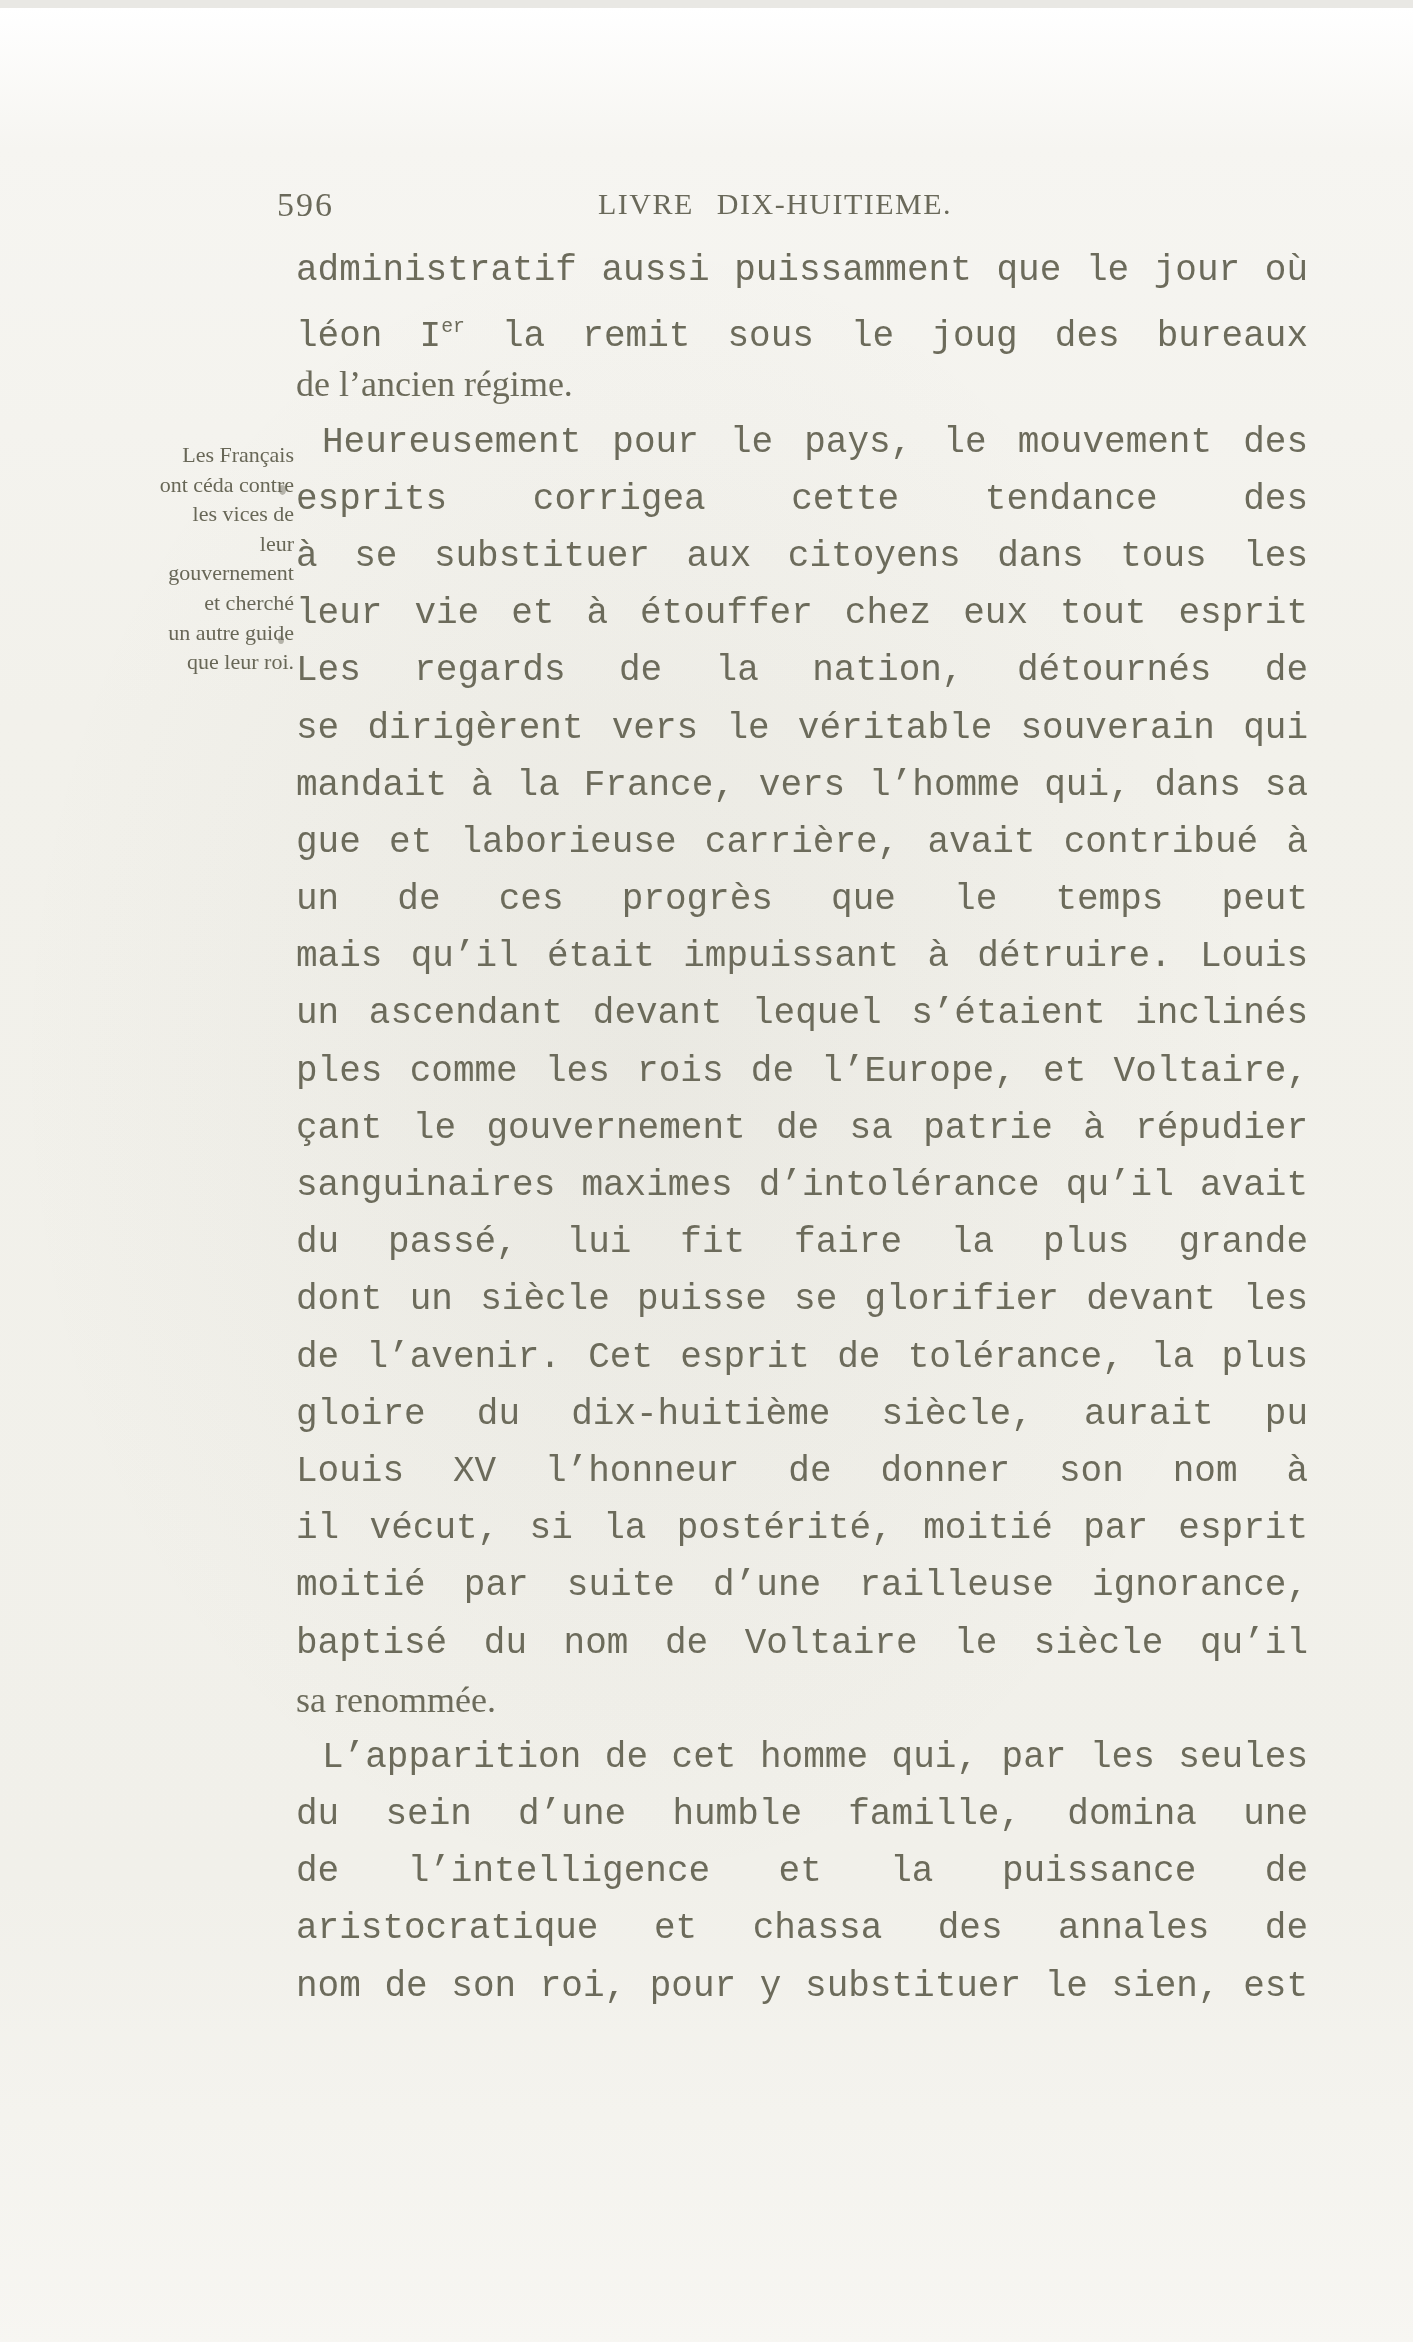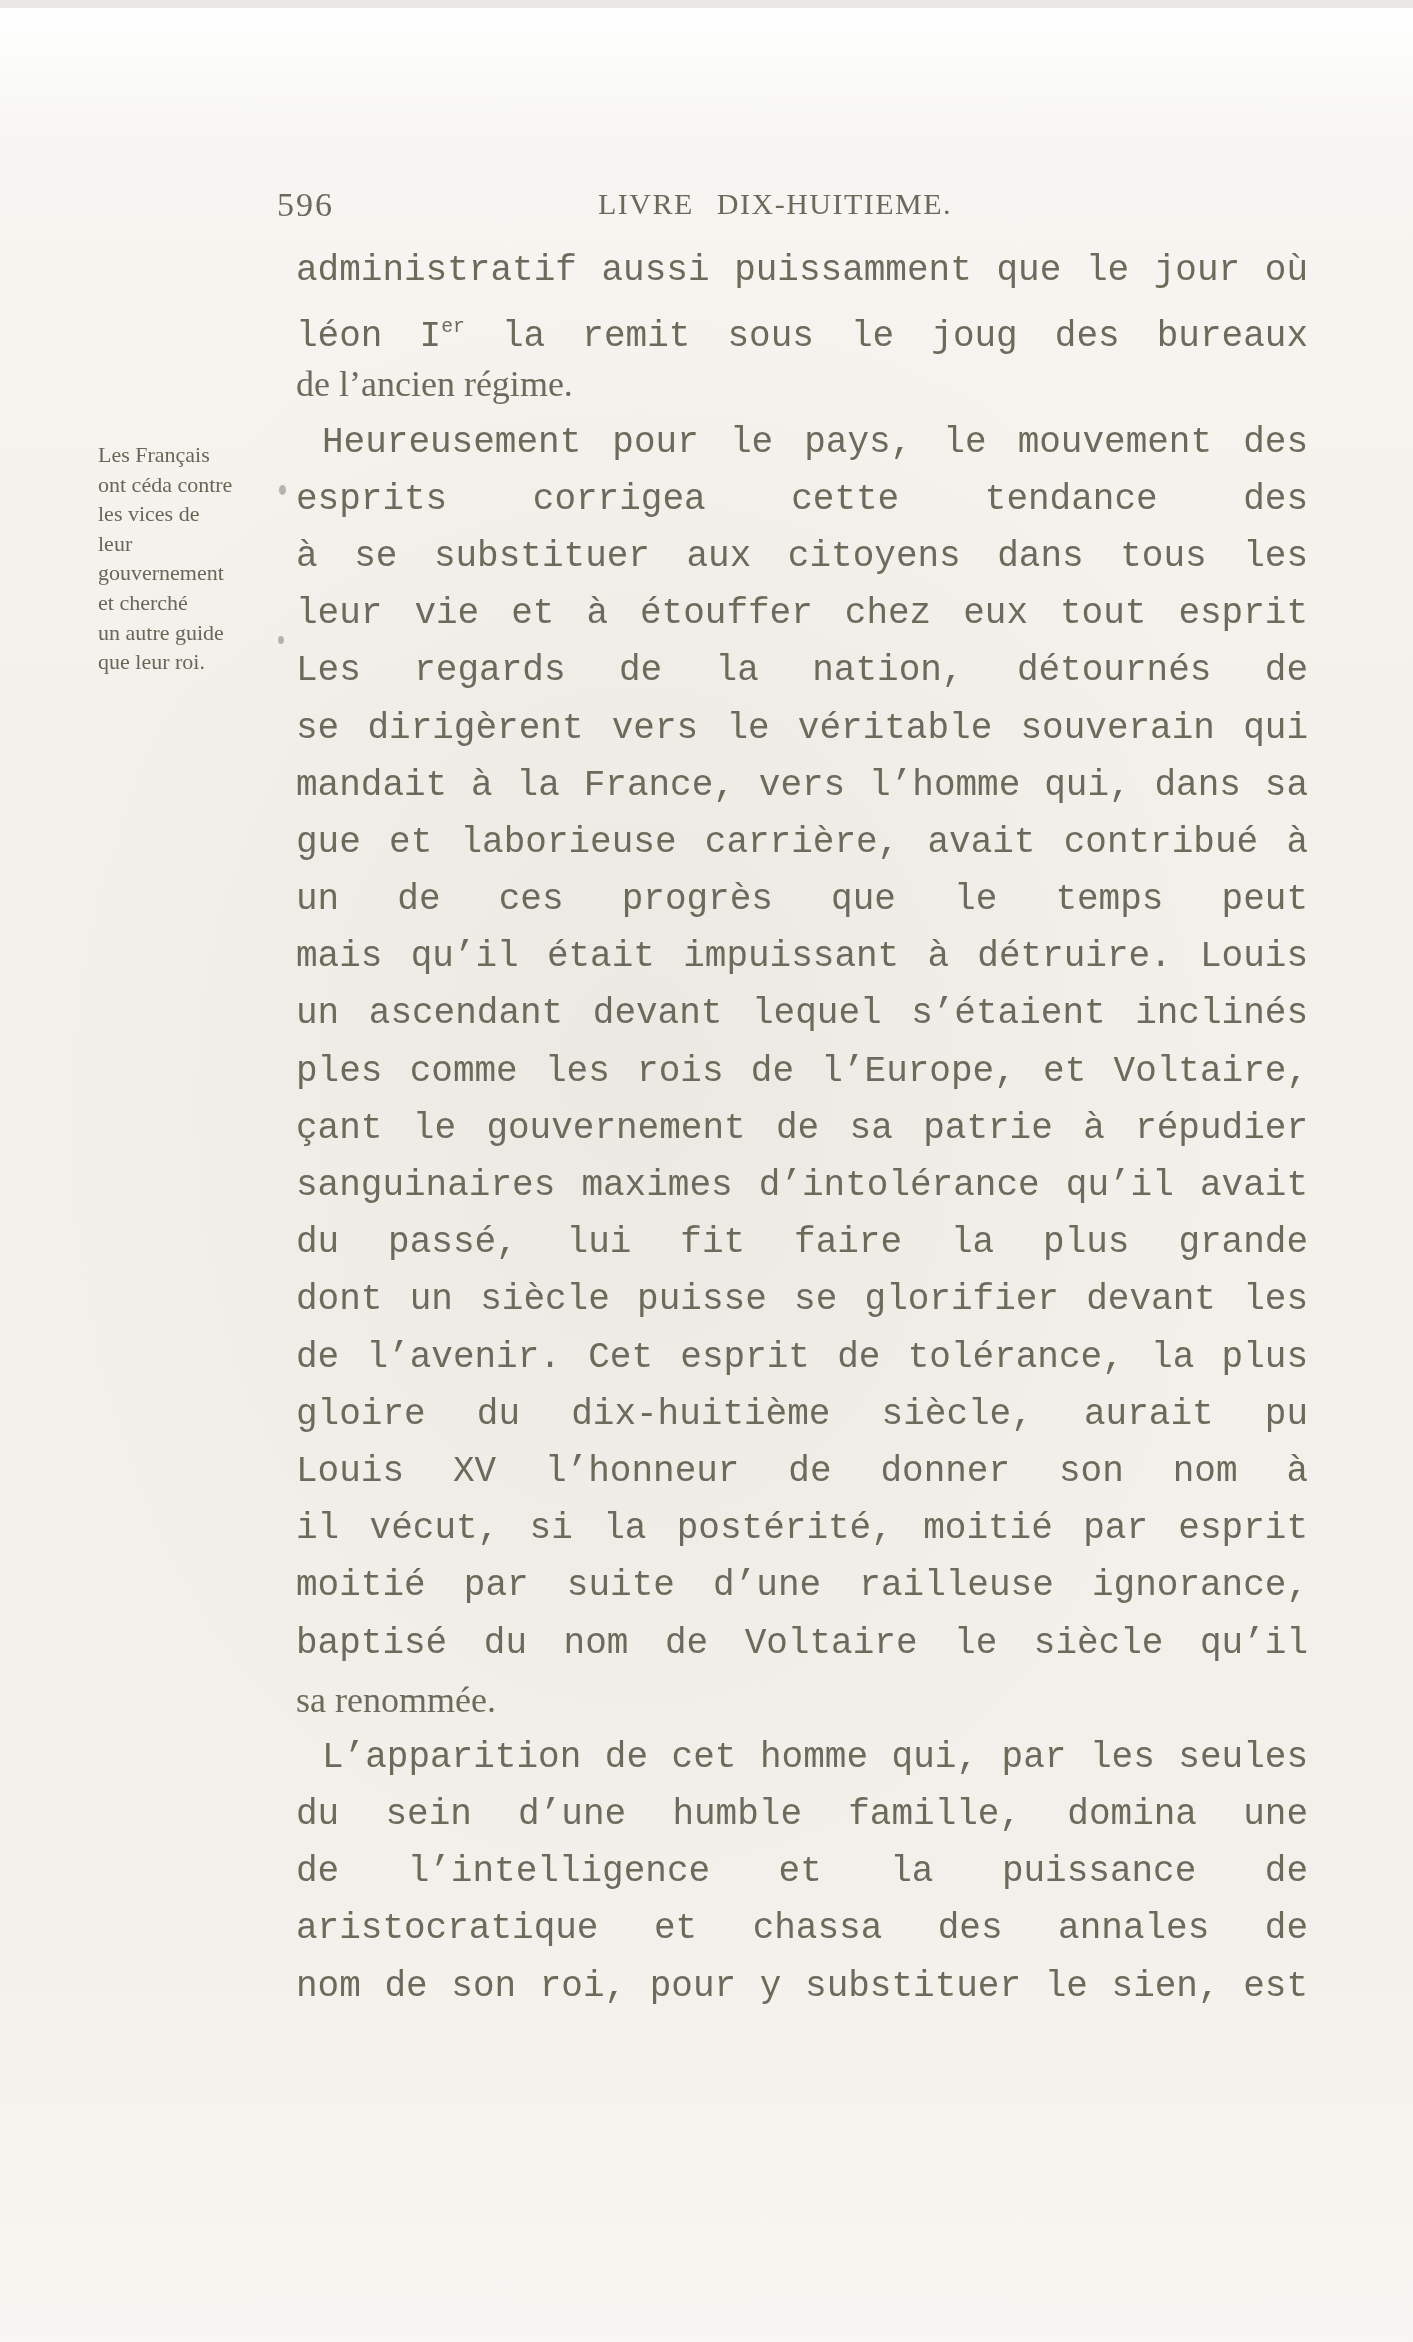--- a/index.html
+++ b/index.html
@@ -35,21 +35,21 @@
     letter-spacing: 1.5px;
     word-spacing: 14px;
     white-space: nowrap;
     color: #6a695a;
   }
   .margin-note {
     position: absolute;
     left: 98px;
     top: 432px;
     width: 196px;
-    text-align: left;
+    text-align: right;
     font-size: 22px;
     line-height: 29.6px;
     color: #686757;
   }
   .body-text {
     position: absolute;
     left: 296px;
     top: 234px;
     width: 1012px;
   }

